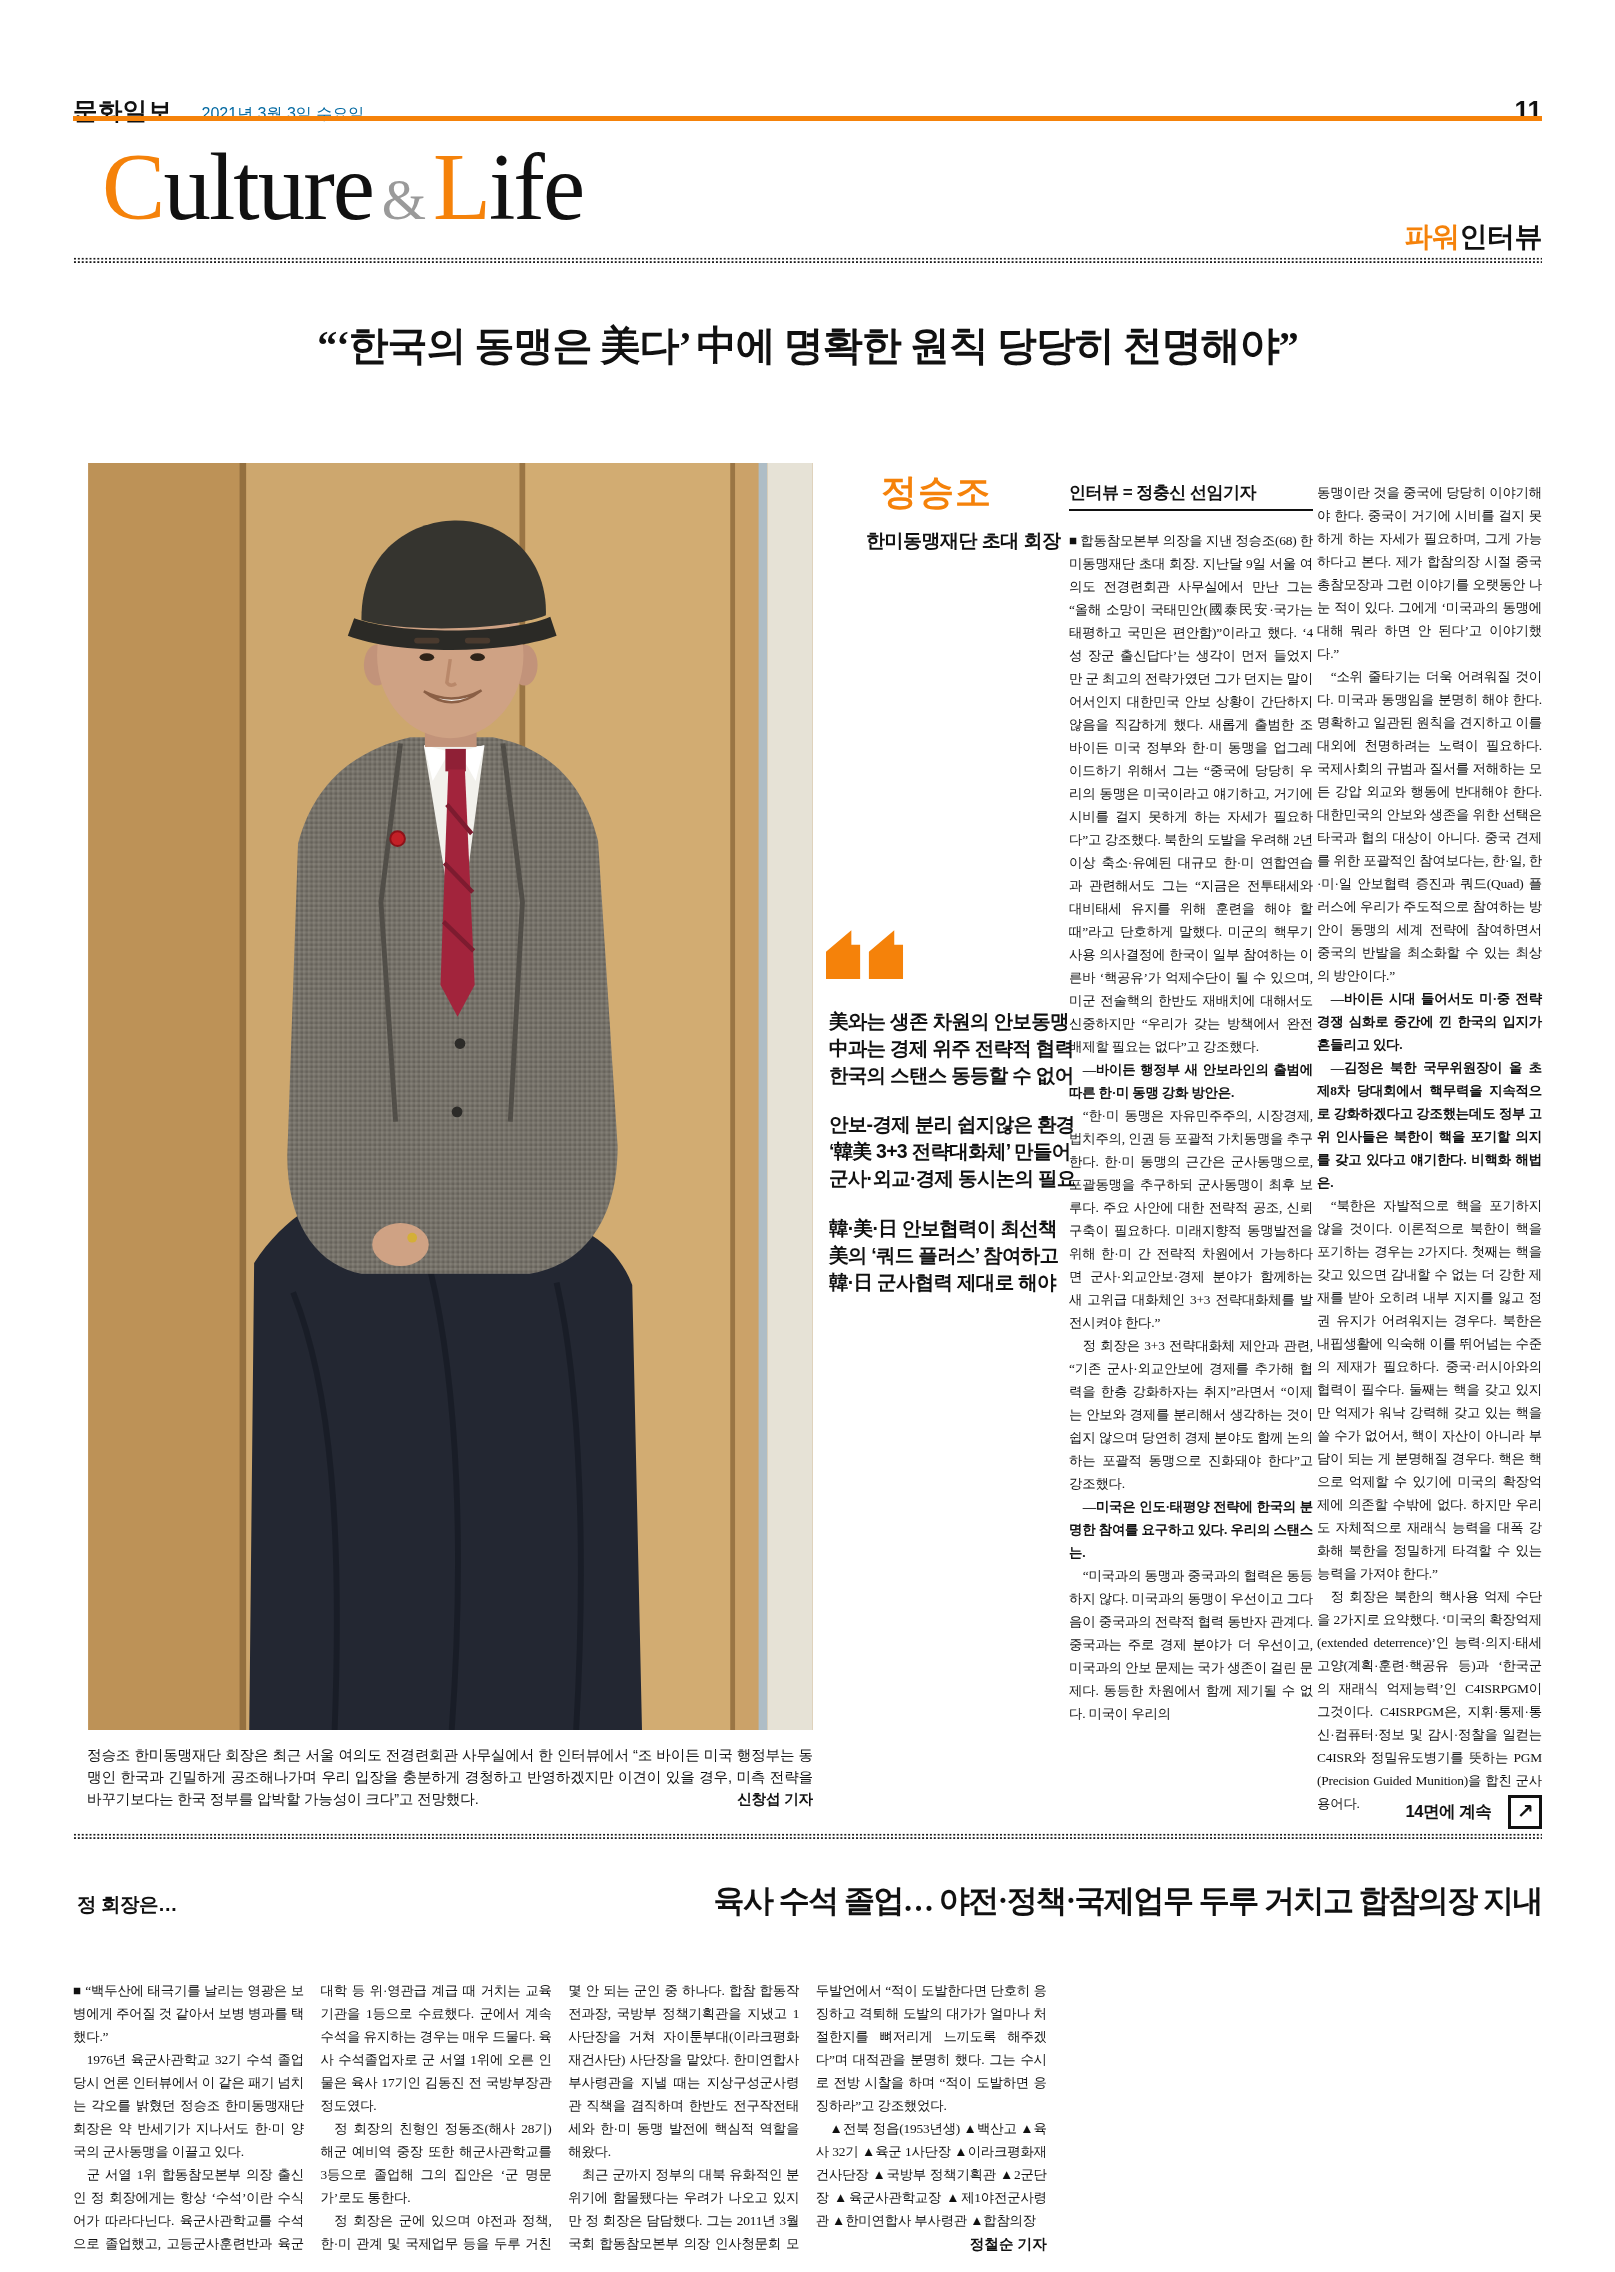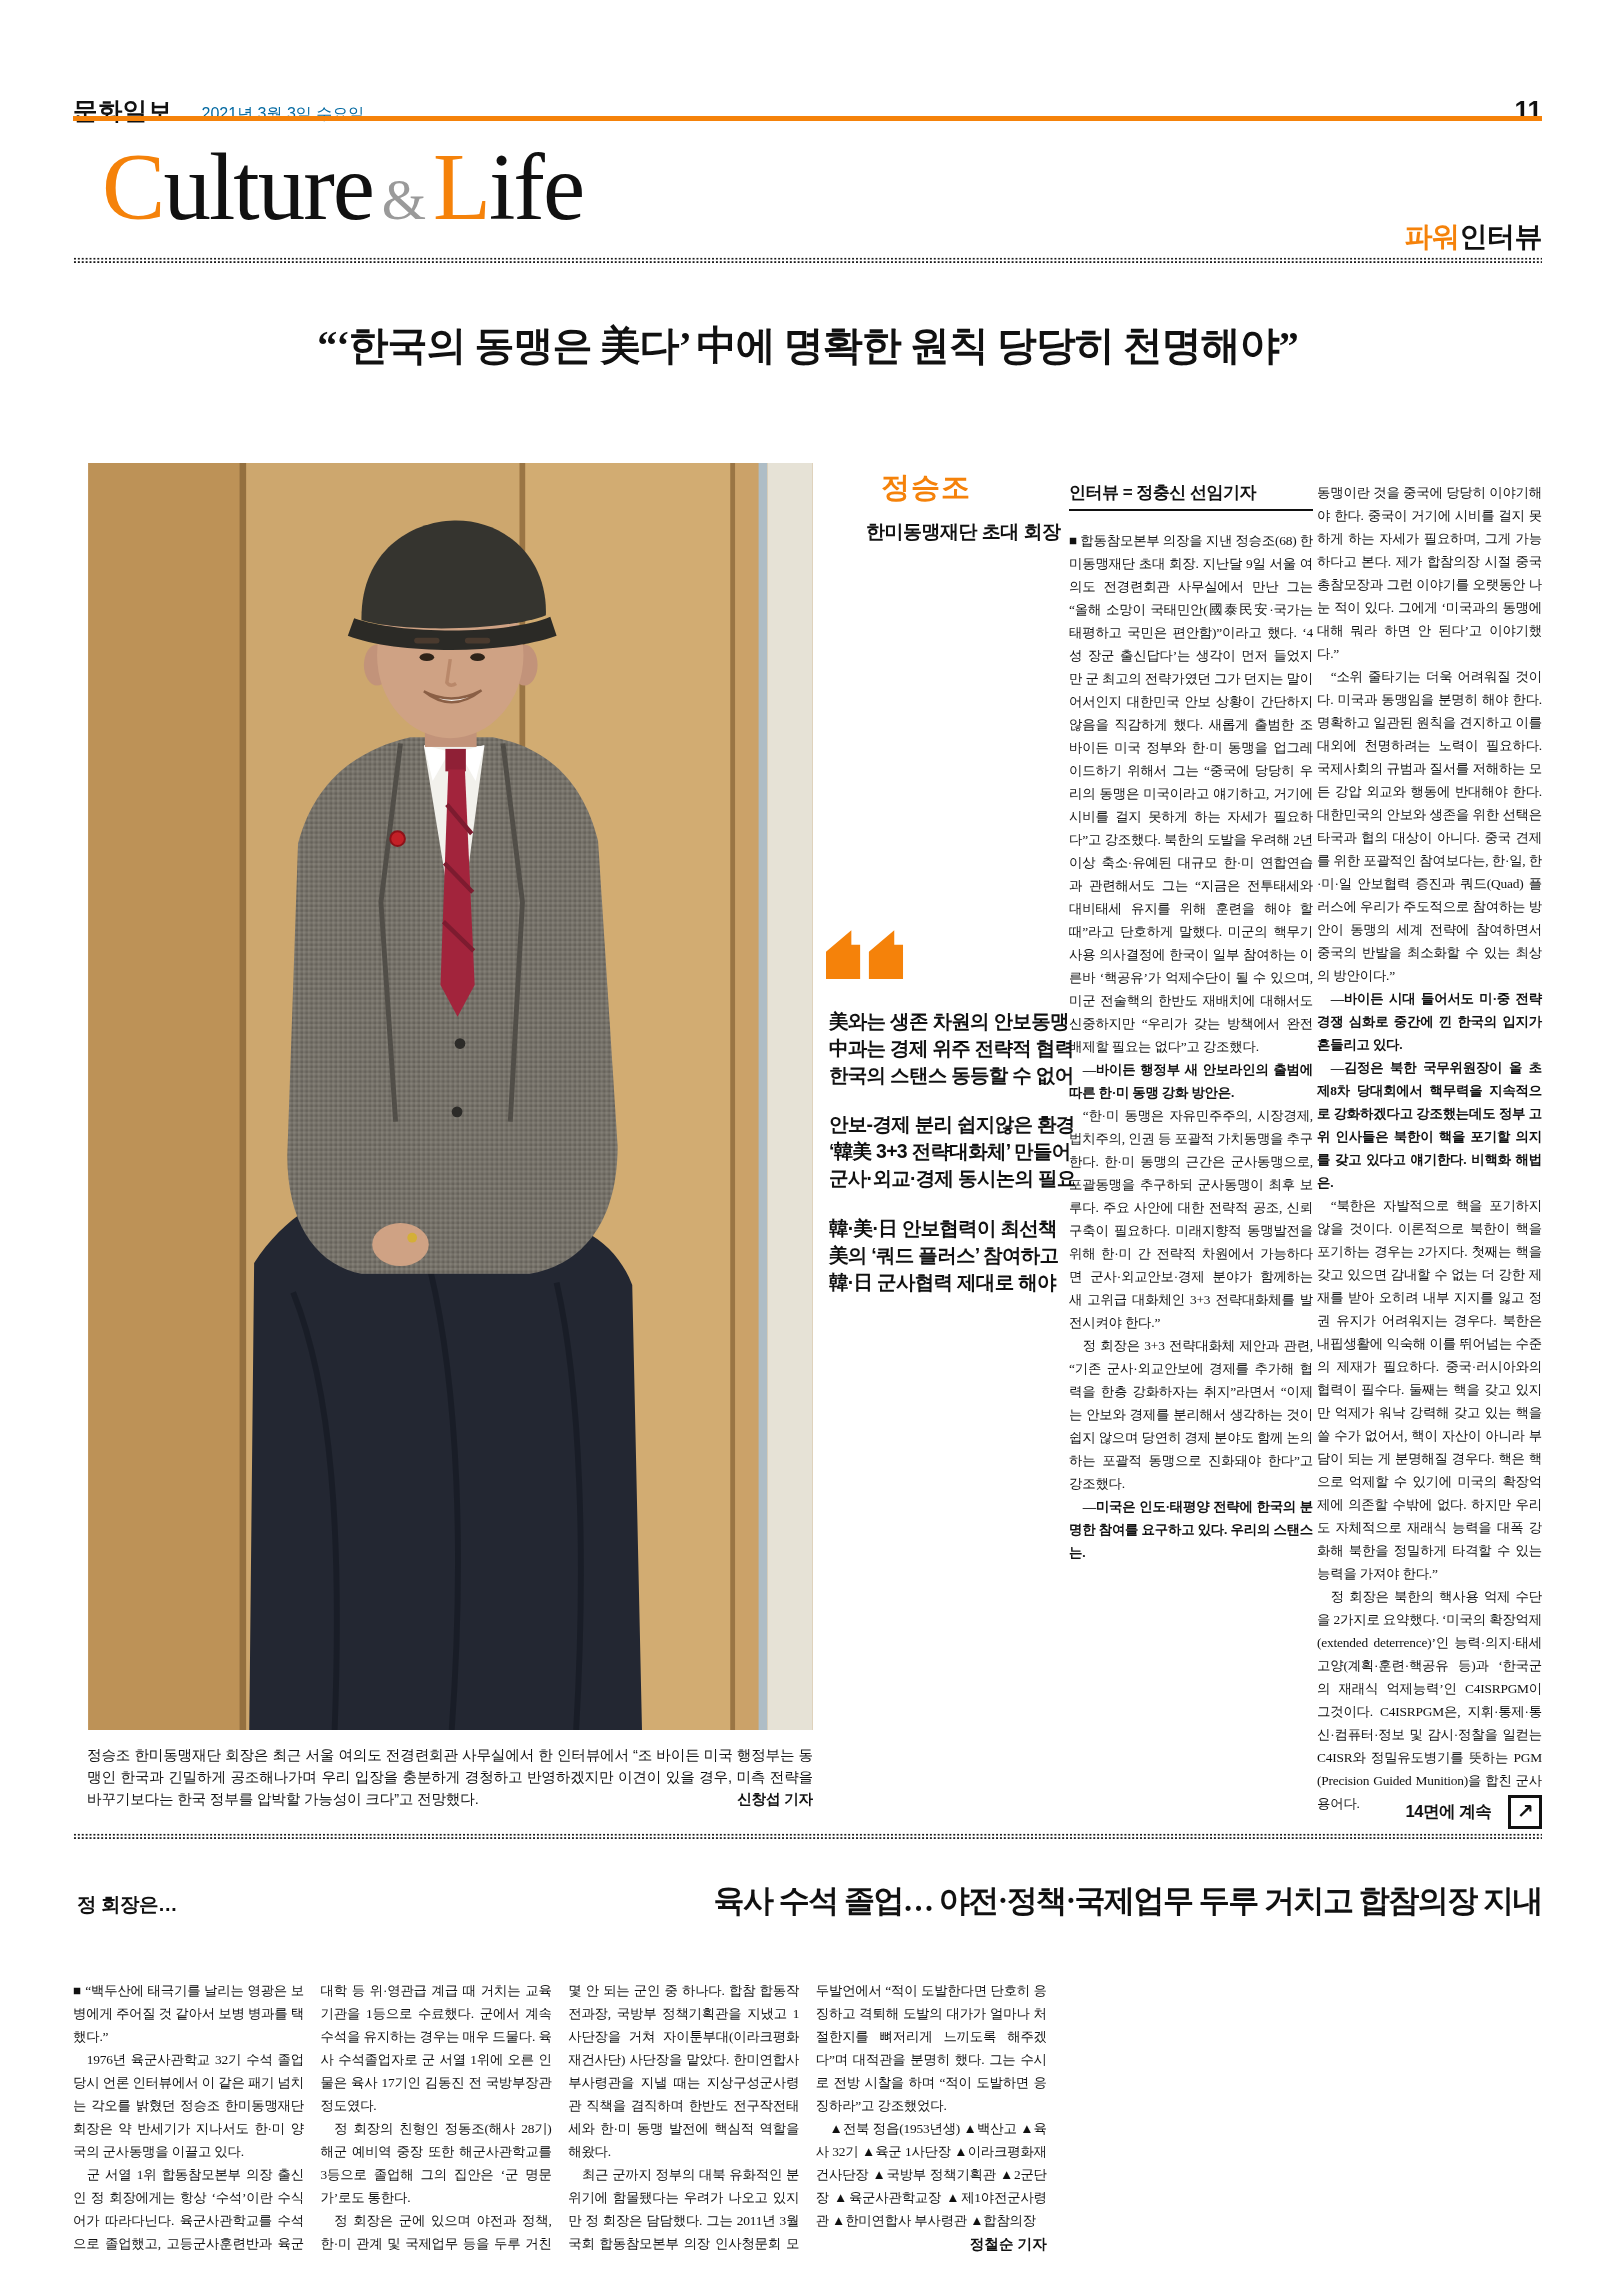--- a/index.html
+++ b/index.html
@@ -33,21 +33,21 @@
   .headline{position:absolute;left:73px;top:318px;width:1469px;text-align:center;
     font-weight:700;font-size:40px;letter-spacing:-1px;}
   
   .photo{position:absolute;left:88px;top:463px;width:725px;height:1267px;}
   .photo svg{display:block;}
   .caption{position:absolute;left:87px;top:1744px;width:726px;font-family:"Liberation Sans","DejaVu Sans",sans-serif;
     font-size:14.6px;line-height:22px;text-align:justify;word-break:break-all;letter-spacing:-0.2px;}
   .caption .credit{position:absolute;right:0;bottom:0;font-weight:600;}
   
   .name-block{position:absolute;left:829px;top:468px;width:276px;font-family:"Liberation Sans","DejaVu Sans",sans-serif;}
-  .name{font-size:29px;font-weight:800;color:var(--accent);padding-left:52px;letter-spacing:1px;}
+  .name{font-size:36px;font-weight:800;color:var(--accent);padding-left:52px;letter-spacing:1px;}
   .name-title{font-size:19px;font-weight:700;margin-top:10.7px;letter-spacing:-0.5px;margin-left:37px;}
   
   .quote-icon{position:absolute;left:826px;top:930px;}
   .pull-quote{position:absolute;left:829px;top:1008px;width:276px;
     font-family:"Liberation Sans","DejaVu Sans",sans-serif;font-weight:800;
     font-size:19.5px;line-height:27px;letter-spacing:-0.7px;white-space:nowrap;}
   .pq-group{margin-bottom:22.4px;}
   
   .col{position:absolute;top:481px;}
   .col-middle{left:1069px;width:244px;}
@@ -193,20 +193,21 @@
     </div>
   </div>
 
   <div class="col col-middle">
     <div class="byline-box">인터뷰 = 정충신 선임기자</div>
     <p class="body">■ 합동참모본부 의장을 지낸 정승조(68) 한미동맹재단 초대 회장. 지난달 9일 서울 여의도 전경련회관 사무실에서 만난 그는 “올해 소망이 국태민안(國泰民安·국가는 태평하고 국민은 편안함)”이라고 했다. ‘4성 장군 출신답다’는 생각이 먼저 들었지만 군 최고의 전략가였던 그가 던지는 말이어서인지 대한민국 안보 상황이 간단하지 않음을 직감하게 했다. 새롭게 출범한 조 바이든 미국 정부와 한·미 동맹을 업그레이드하기 위해서 그는 “중국에 당당히 우리의 동맹은 미국이라고 얘기하고, 거기에 시비를 걸지 못하게 하는 자세가 필요하다”고 강조했다. 북한의 도발을 우려해 2년 이상 축소·유예된 대규모 한·미 연합연습과 관련해서도 그는 “지금은 전투태세와 대비태세 유지를 위해 훈련을 해야 할 때”라고 단호하게 말했다. 미군의 핵무기 사용 의사결정에 한국이 일부 참여하는 이른바 ‘핵공유’가 억제수단이 될 수 있으며, 미군 전술핵의 한반도 재배치에 대해서도 신중하지만 “우리가 갖는 방책에서 완전 배제할 필요는 없다”고 강조했다.</p>
     <p class="body q indent">—바이든 행정부 새 안보라인의 출범에 따른 한·미 동맹 강화 방안은.</p>
     <p class="body indent">“한·미 동맹은 자유민주주의, 시장경제, 법치주의, 인권 등 포괄적 가치동맹을 추구한다. 한·미 동맹의 근간은 군사동맹으로, 포괄동맹을 추구하되 군사동맹이 최후 보루다. 주요 사안에 대한 전략적 공조, 신뢰 구축이 필요하다. 미래지향적 동맹발전을 위해 한·미 간 전략적 차원에서 가능하다면 군사·외교안보·경제 분야가 함께하는 새 고위급 대화체인 3+3 전략대화체를 발전시켜야 한다.”</p>
     <p class="body indent">정 회장은 3+3 전략대화체 제안과 관련, “기존 군사·외교안보에 경제를 추가해 협력을 한층 강화하자는 취지”라면서 “이제는 안보와 경제를 분리해서 생각하는 것이 쉽지 않으며 당연히 경제 분야도 함께 논의하는 포괄적 동맹으로 진화돼야 한다”고 강조했다.</p>
     <p class="body q indent">—미국은 인도·태평양 전략에 한국의 분명한 참여를 요구하고 있다. 우리의 스탠스는.</p>
+    <p class="body indent">“미국과의 동맹과 중국과의 협력은 동등하지 않다. 미국과의 동맹이 우선이고 그다음이 중국과의 전략적 협력 동반자 관계다. 중국과는 주로 경제 분야가 더 우선이고, 미국과의 안보 문제는 국가 생존이 걸린 문제다. 동등한 차원에서 함께 제기될 수 없다. 미국이 우리의</p>
   </div>
 
   <div class="col col-right">
     <p class="body">동맹이란 것을 중국에 당당히 이야기해야 한다. 중국이 거기에 시비를 걸지 못하게 하는 자세가 필요하며, 그게 가능하다고 본다. 제가 합참의장 시절 중국 총참모장과 그런 이야기를 오랫동안 나눈 적이 있다. 그에게 ‘미국과의 동맹에 대해 뭐라 하면 안 된다’고 이야기했다.”</p>
     <p class="body indent">“소위 줄타기는 더욱 어려워질 것이다. 미국과 동맹임을 분명히 해야 한다. 명확하고 일관된 원칙을 견지하고 이를 대외에 천명하려는 노력이 필요하다. 국제사회의 규범과 질서를 저해하는 모든 강압 외교와 행동에 반대해야 한다. 대한민국의 안보와 생존을 위한 선택은 타국과 협의 대상이 아니다. 중국 견제를 위한 포괄적인 참여보다는, 한·일, 한·미·일 안보협력 증진과 쿼드(Quad) 플러스에 우리가 주도적으로 참여하는 방안이 동맹의 세계 전략에 참여하면서 중국의 반발을 최소화할 수 있는 최상의 방안이다.”</p>
     <p class="body q indent">—바이든 시대 들어서도 미·중 전략 경쟁 심화로 중간에 낀 한국의 입지가 흔들리고 있다.</p>
     <p class="body q indent">—김정은 북한 국무위원장이 올 초 제8차 당대회에서 핵무력을 지속적으로 강화하겠다고 강조했는데도 정부 고위 인사들은 북한이 핵을 포기할 의지를 갖고 있다고 얘기한다. 비핵화 해법은.</p>
     <p class="body indent">“북한은 자발적으로 핵을 포기하지 않을 것이다. 이론적으로 북한이 핵을 포기하는 경우는 2가지다. 첫째는 핵을 갖고 있으면 감내할 수 없는 더 강한 제재를 받아 오히려 내부 지지를 잃고 정권 유지가 어려워지는 경우다. 북한은 내핍생활에 익숙해 이를 뛰어넘는 수준의 제재가 필요하다. 중국·러시아와의 협력이 필수다. 둘째는 핵을 갖고 있지만 억제가 워낙 강력해 갖고 있는 핵을 쓸 수가 없어서, 핵이 자산이 아니라 부담이 되는 게 분명해질 경우다. 핵은 핵으로 억제할 수 있기에 미국의 확장억제에 의존할 수밖에 없다. 하지만 우리도 자체적으로 재래식 능력을 대폭 강화해 북한을 정밀하게 타격할 수 있는 능력을 가져야 한다.”</p>
     <p class="body indent">정 회장은 북한의 핵사용 억제 수단을 2가지로 요약했다. ‘미국의 확장억제(extended deterrence)’인 능력·의지·태세고양(계획·훈련·핵공유 등)과 ‘한국군의 재래식 억제능력’인 C4ISRPGM이 그것이다. C4ISRPGM은, 지휘·통제·통신·컴퓨터·정보 및 감시·정찰을 일컫는 C4ISR와 정밀유도병기를 뜻하는 PGM(Precision Guided Munition)을 합친 군사용어다.</p>
     <div class="continued-row">

